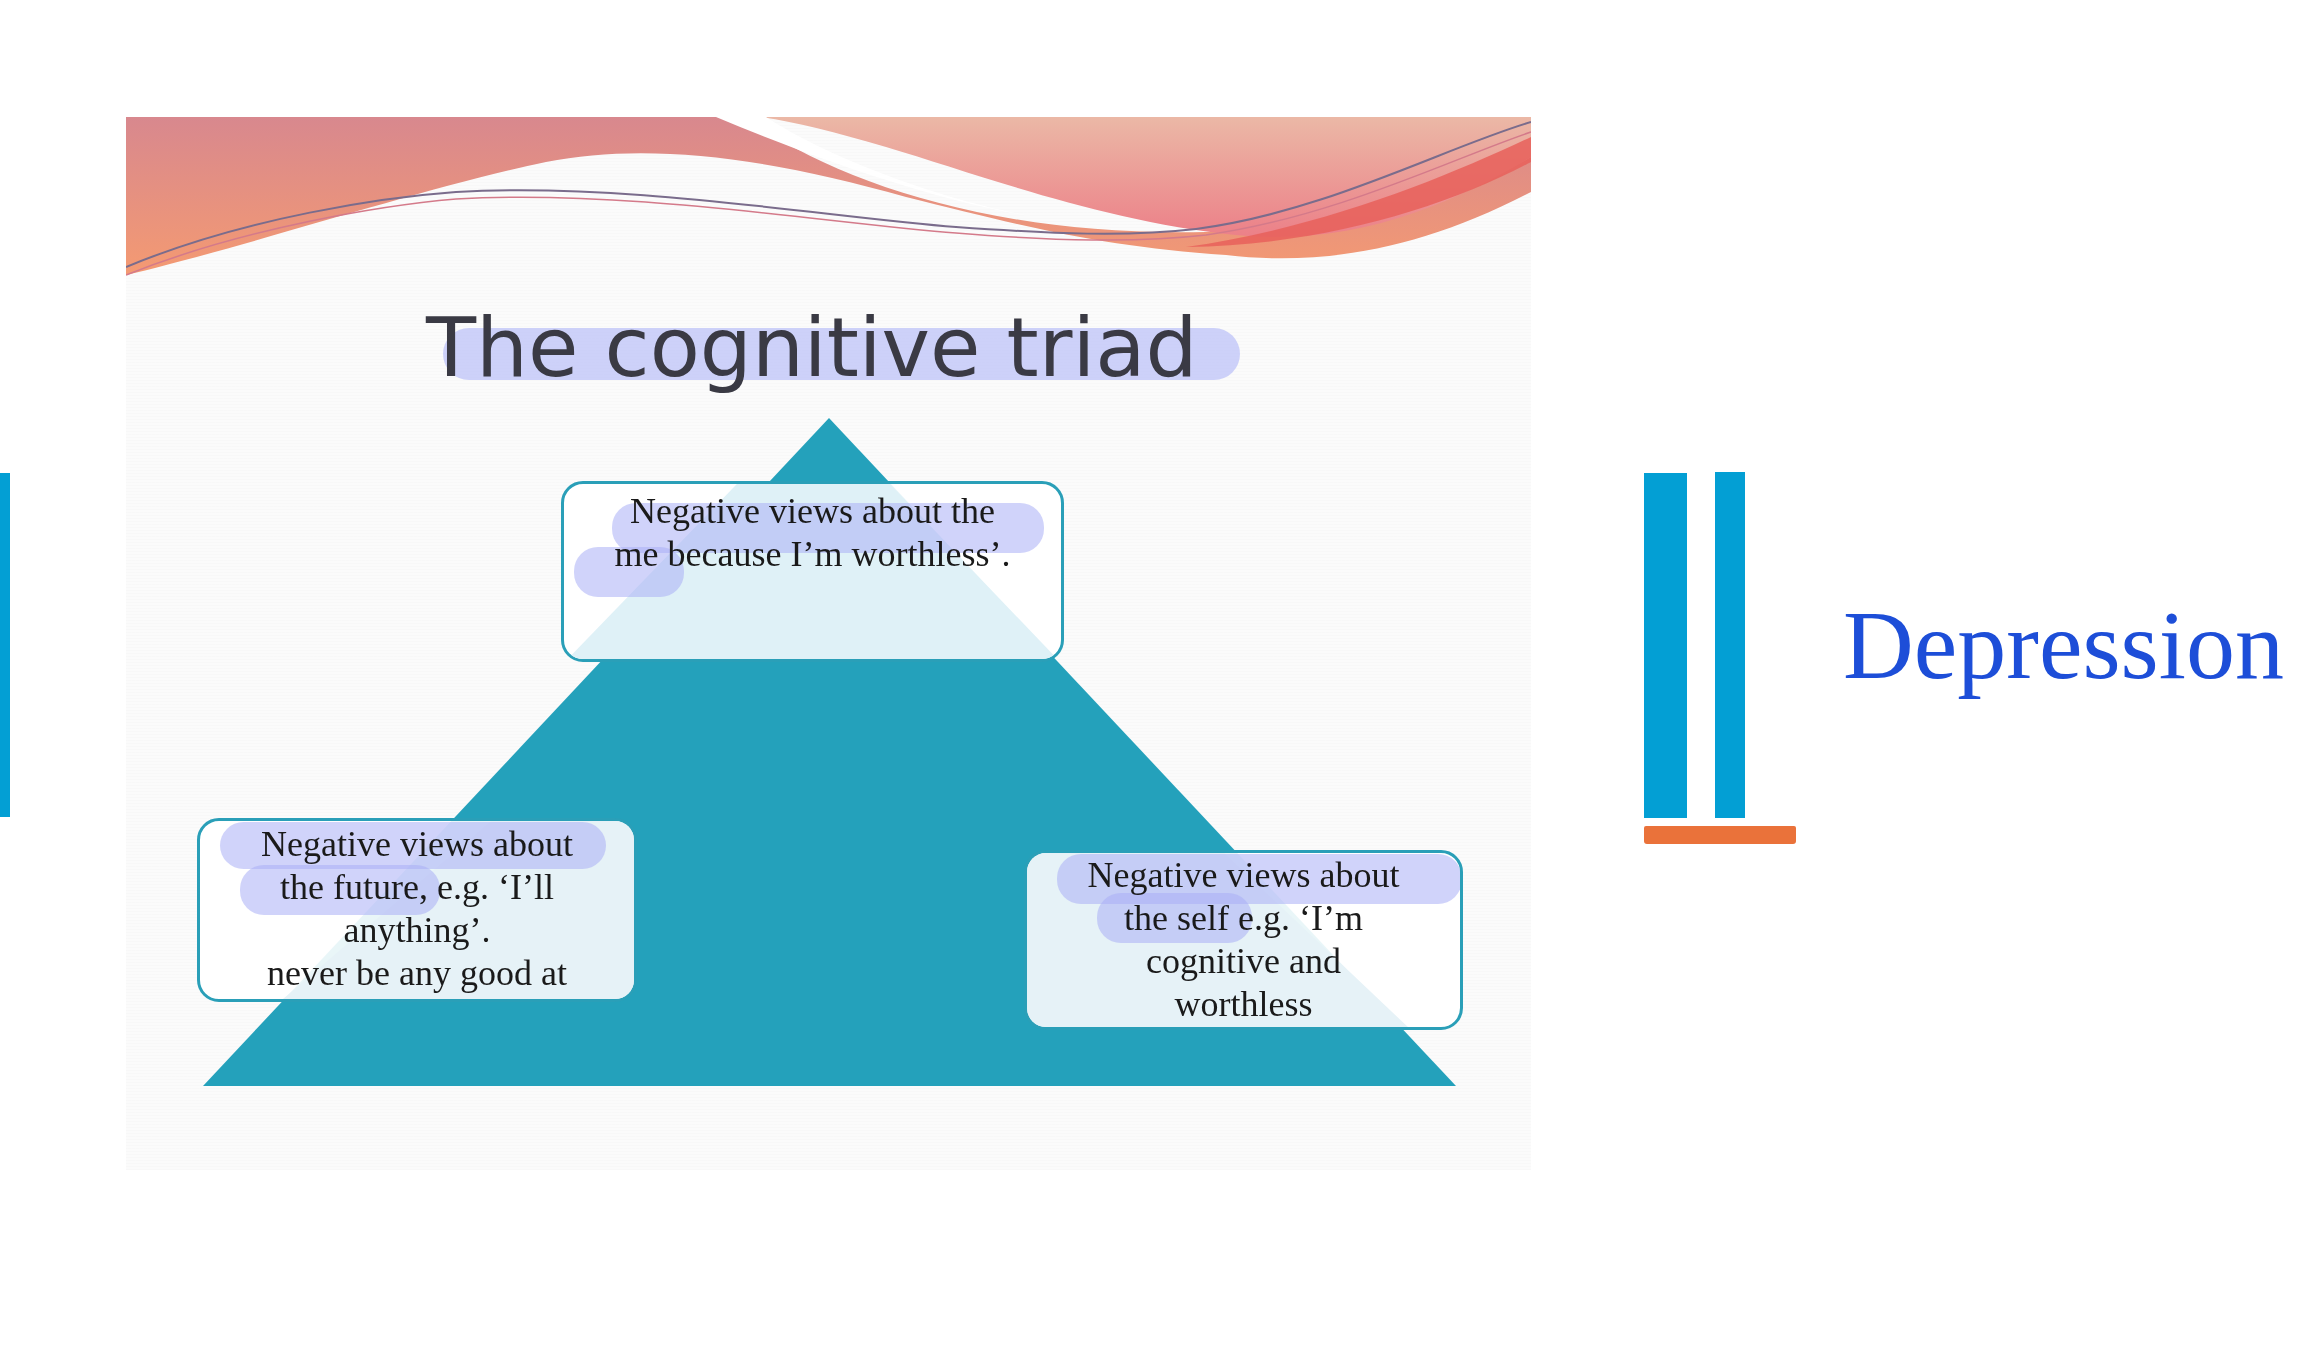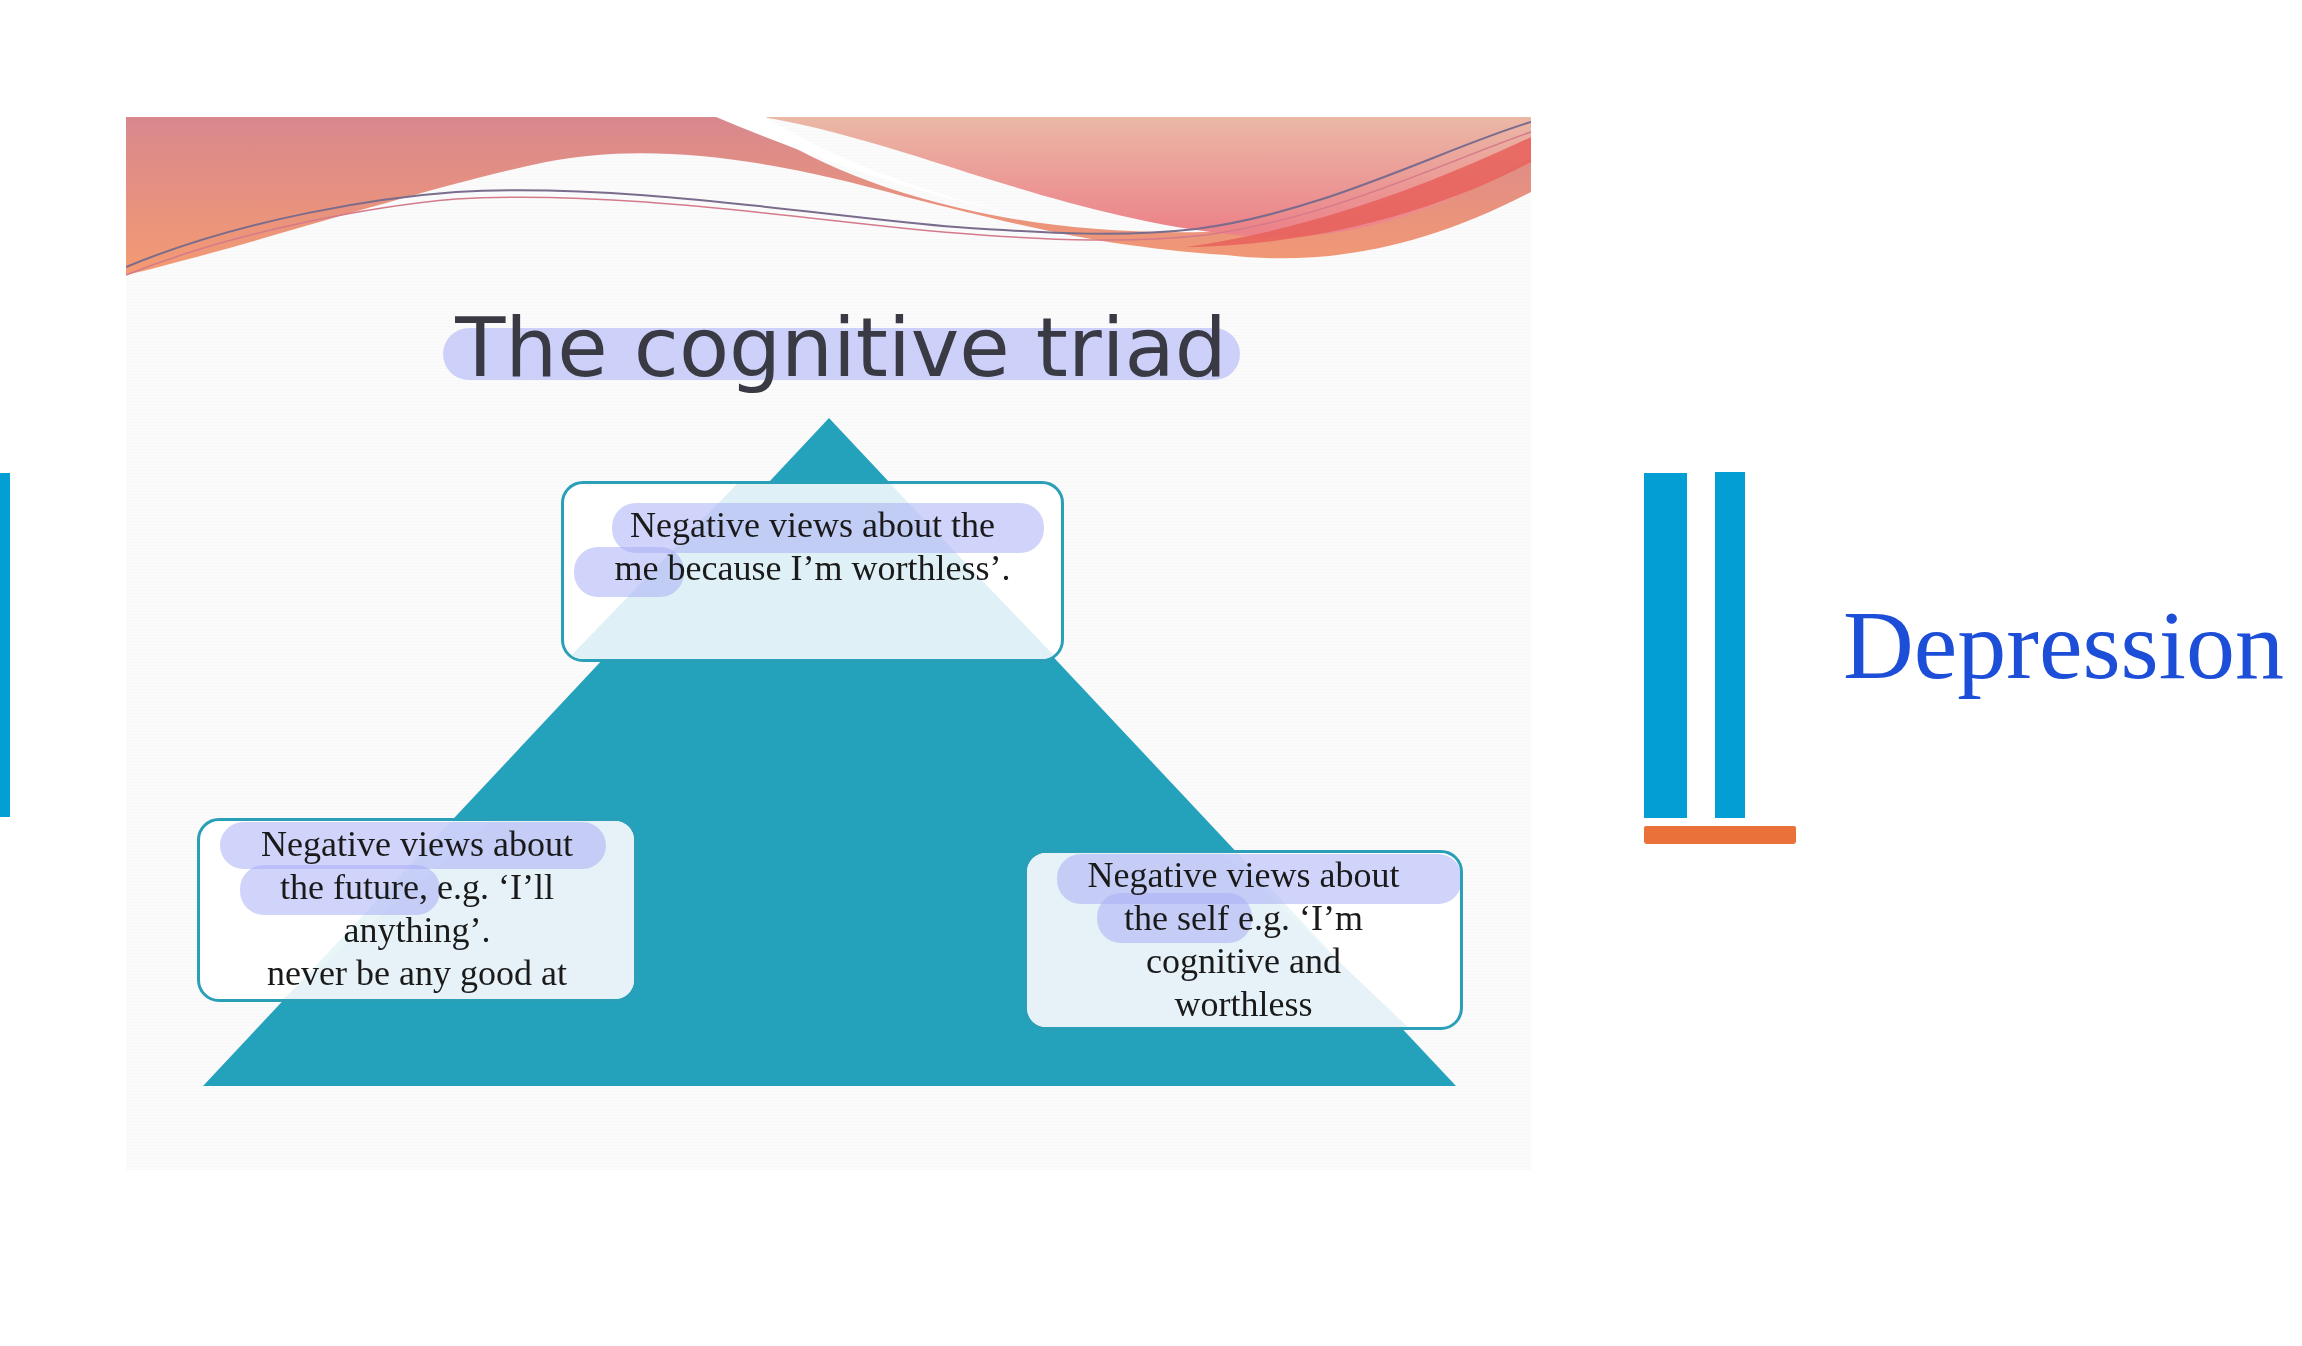--- a/index.html
+++ b/index.html
@@ -7,21 +7,21 @@
 
   .edge-bar { position:absolute; background:#039fd4; }
   #left-edge-bar { left:0; top:473px; width:10px; height:344px; }
 
   #slide { position:absolute; left:126px; top:117px; width:1405px; height:1053px;
            background:#fbfbfb; overflow:hidden; }
   #slide-texture { position:absolute; inset:0;
            background: repeating-linear-gradient(0deg, rgba(0,0,0,0.012) 0px, rgba(0,0,0,0.012) 1px, transparent 1px, transparent 3px); }
   #header-wave { position:absolute; left:0; top:0; width:1405px; height:170px; }
   #title-highlight { position:absolute; left:317px; top:211px; width:797px; height:52px; background:rgba(190,195,248,0.75); border-radius:26px; }
-  #title { position:absolute; left:300px; top:176px; width:830px; text-align:center;
+  #title { position:absolute; left:300px; top:176px; width:830px; text-align:left;
            font-family:"DejaVu Sans", sans-serif; font-size:82px; color:#3a3a44; letter-spacing:0px; line-height:110px; white-space:nowrap; }
 
   #pyramid { position:absolute; left:0; top:0; width:1405px; height:1053px; }
 
   .triad-box { position:absolute; border:3px solid #2a9fb8; border-radius:22px; box-sizing:border-box;
                background:rgba(255,255,255,0.9); overflow:hidden; }
   .triad-box .bg-tri { position:absolute; inset:0; }
   .triad-text { position:absolute; left:0; right:0; text-align:center; color:#1a1a1a;
                 font-family:"Liberation Serif", serif; font-size:36px; line-height:43px; }
   .hl { position:absolute; background:rgba(170,175,245,0.55); border-radius:24px; }
@@ -70,21 +70,21 @@
   <svg id="pyramid" viewBox="0 0 1405 1053">
     <polygon points="703,301 1330,969 77,969" fill="#24a1bb"></polygon>
   </svg>
 
   <div id="box-world" class="triad-box">
     <svg class="bg-tri" viewBox="0 0 503 181" preserveAspectRatio="none">
       <polygon points="175,0 330,0 503,181 0,181" fill="#dff1f7"></polygon>
     </svg>
     <div class="hl" style="left:48px; top:19px; width:432px; height:50px;"></div>
     <div class="hl" style="left:10px; top:63px; width:110px; height:50px;"></div>
-    <div class="triad-text" style="top:20px;text-align:center;">
+    <div class="triad-text" style="top:6px;text-align:center;">
       <div>Negative views about the</div>
       <div>me because I’m worthless’.</div>
     </div>
   </div>
 
   <div id="box-future" class="triad-box">
     <svg class="bg-tri" viewBox="0 0 440 184" preserveAspectRatio="none">
       <polygon points="295,0 440,0 440,184 80,184" fill="#e6f2f7"></polygon>
     </svg>
     <div class="hl" style="left:20px; top:1px; width:386px; height:47px;"></div>

